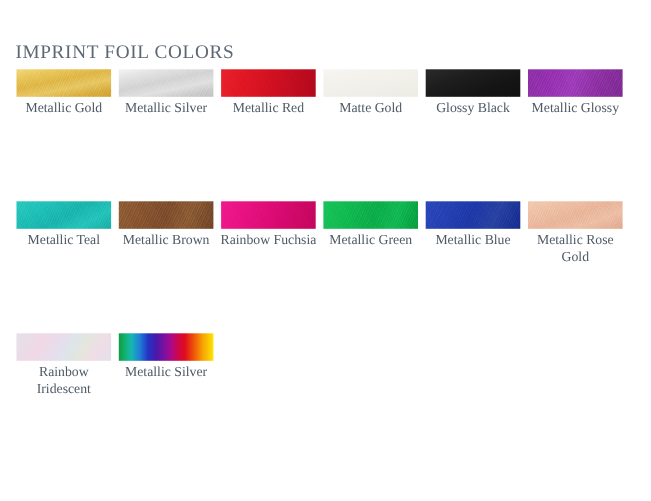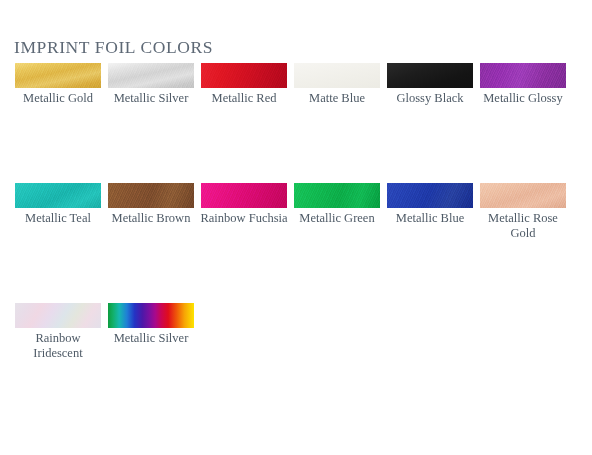--- a/index.html
+++ b/index.html
@@ -250,21 +250,21 @@
       <div class="swatch-cell">
         <span class="swatch-chip metallic foil-silver"></span>
         <span class="swatch-label">Metallic Silver</span>
       </div>
       <div class="swatch-cell">
         <span class="swatch-chip metallic foil-red"></span>
         <span class="swatch-label">Metallic Red</span>
       </div>
       <div class="swatch-cell">
         <span class="swatch-chip foil-matte-white"></span>
-        <span class="swatch-label">Matte Blue</span>
+        <span class="swatch-label">Matte Gold</span>
       </div>
       <div class="swatch-cell">
         <span class="swatch-chip foil-glossy-black"></span>
         <span class="swatch-label">Glossy Black</span>
       </div>
       <div class="swatch-cell">
         <span class="swatch-chip metallic foil-purple"></span>
         <span class="swatch-label">Metallic Glossy</span>
       </div>
     </div>

